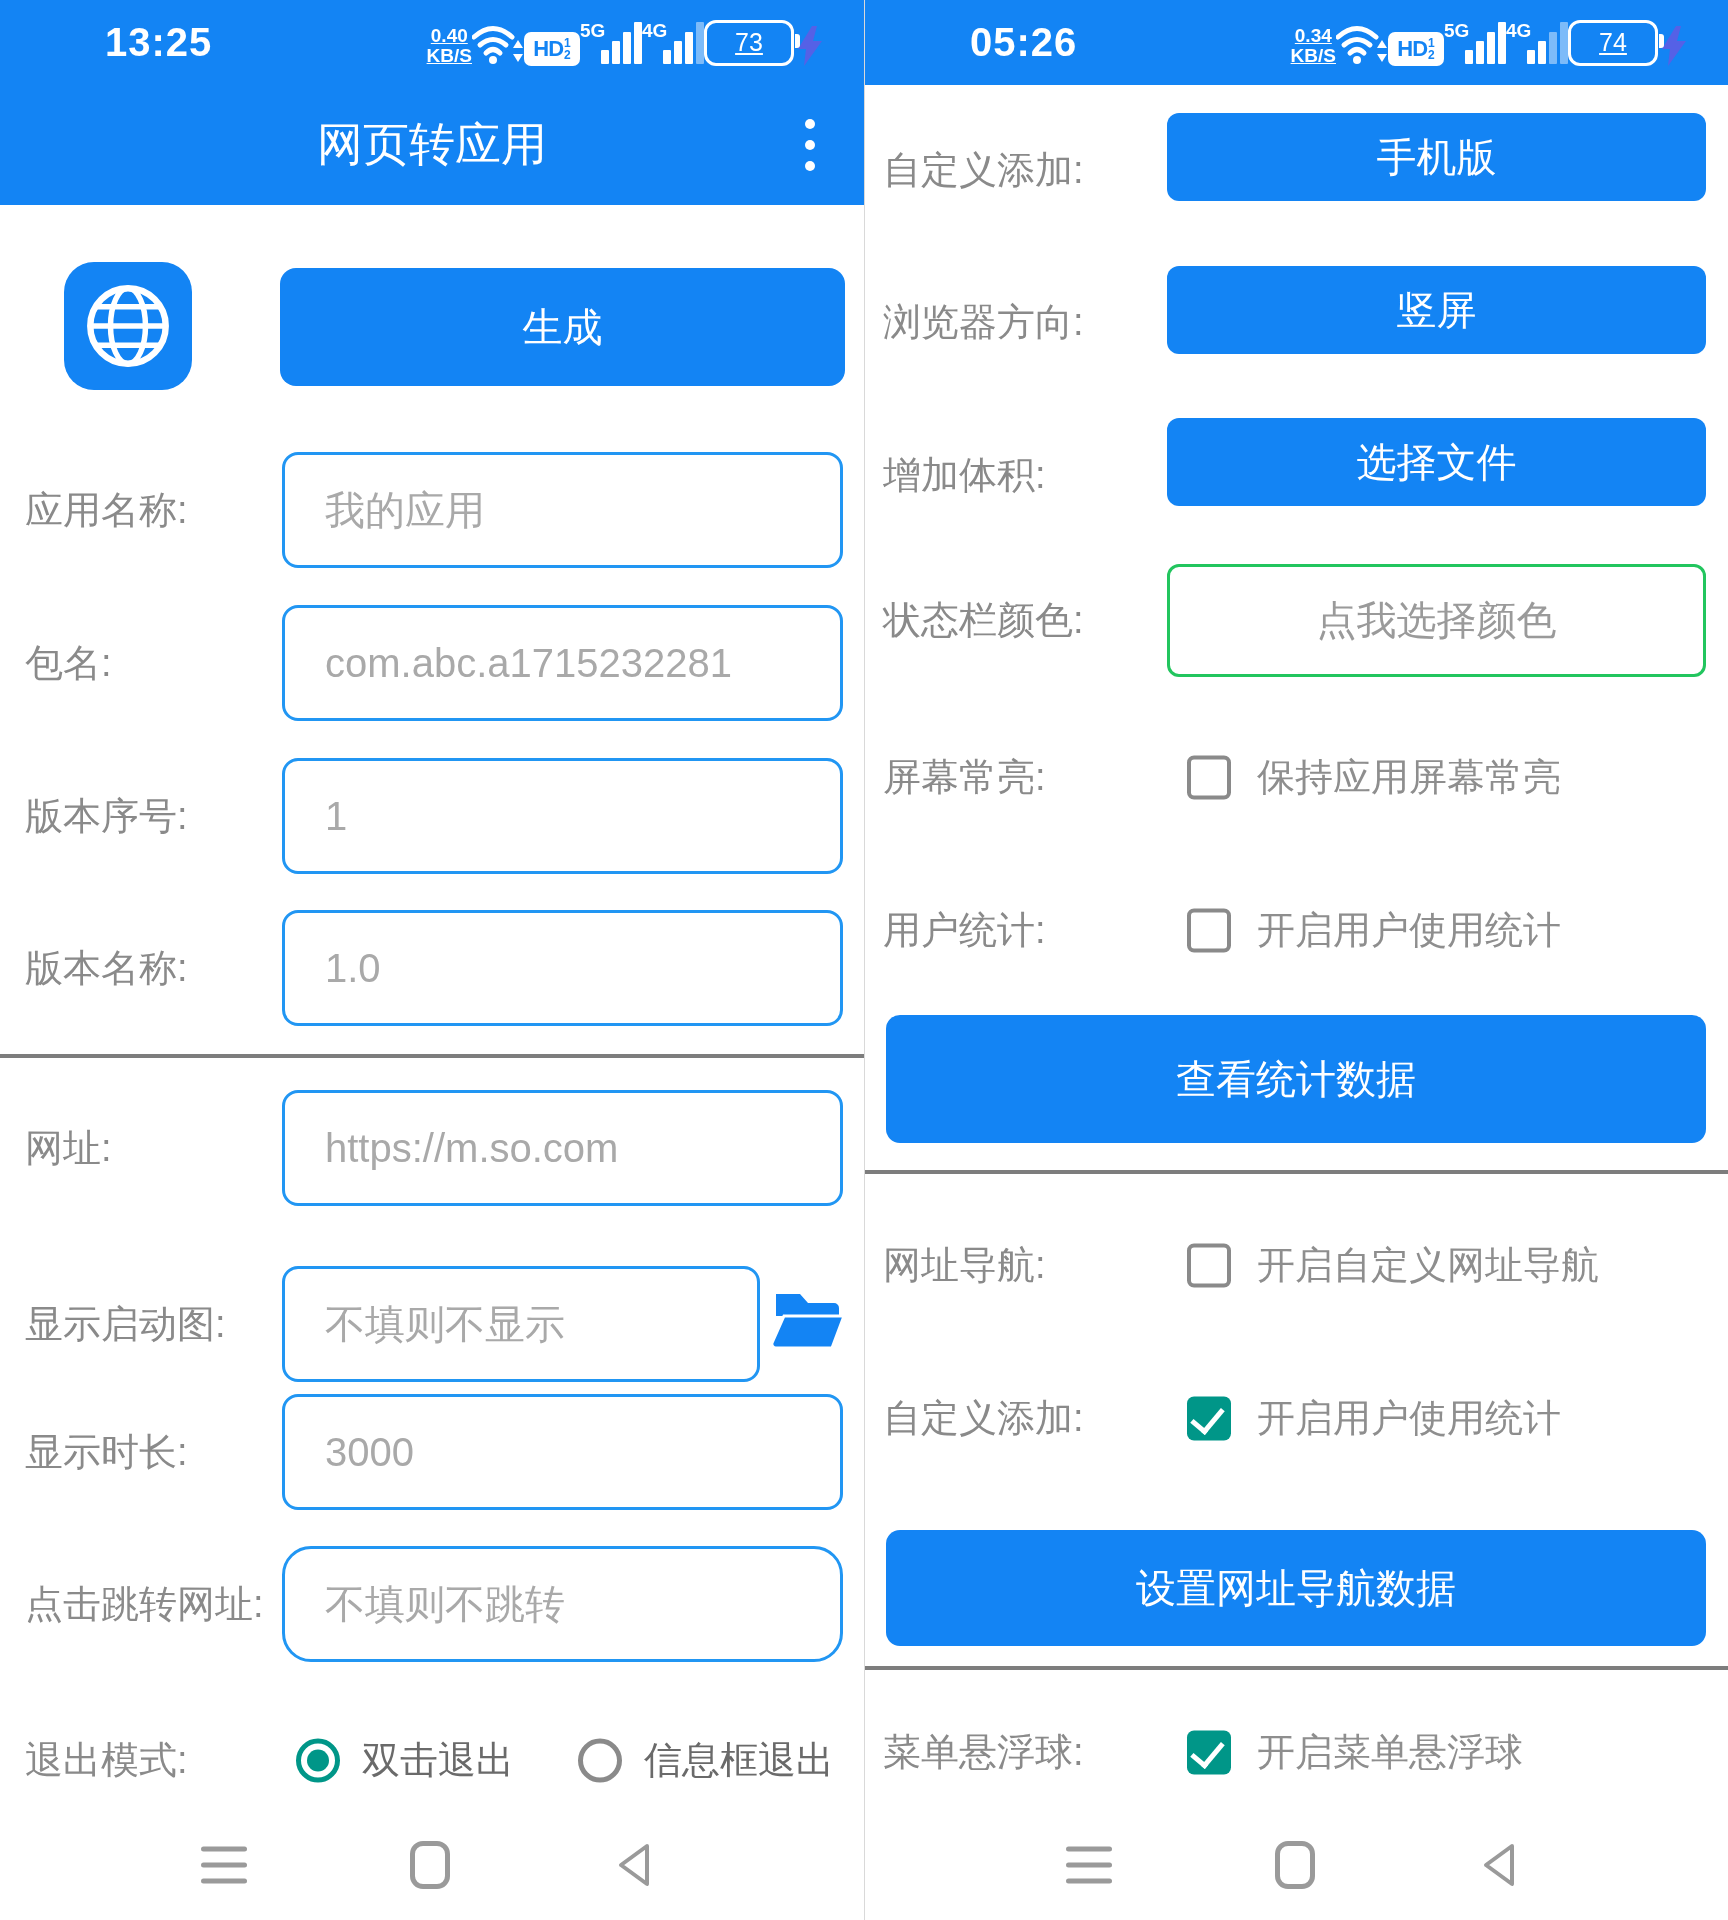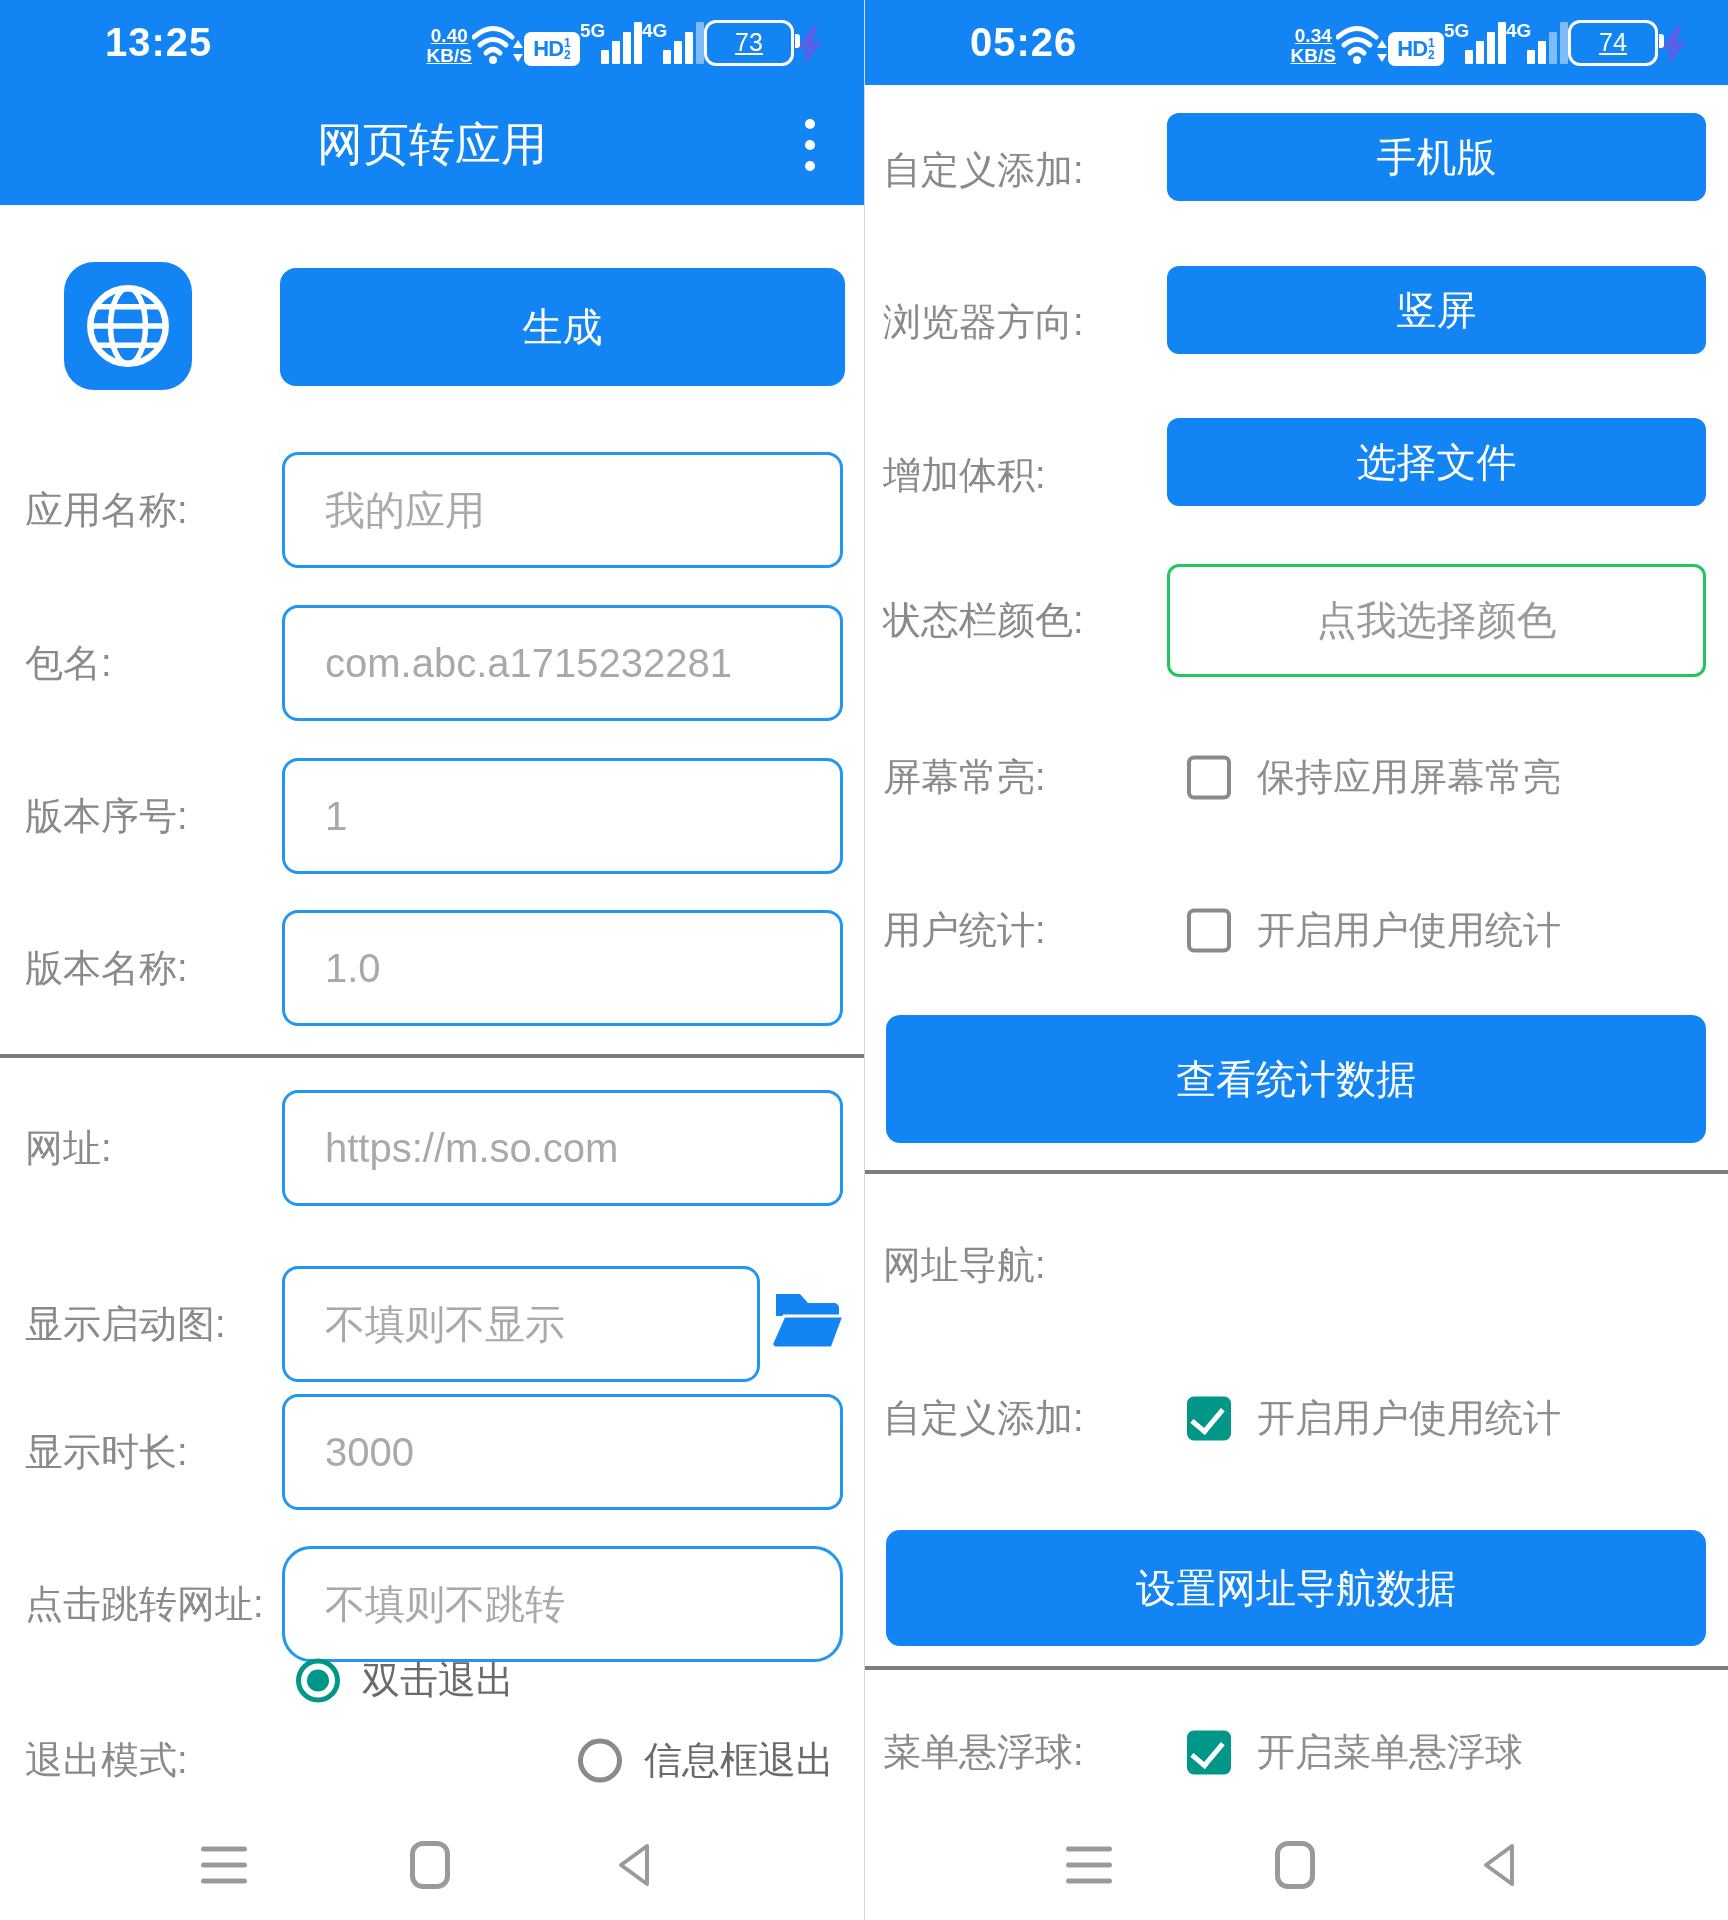--- a/index.html
+++ b/index.html
@@ -187,21 +187,21 @@
       <path d="M12 26 h60 l-12 32 h-56 a4 4 0 0 1 -4 -5 z" fill="#1384F4" stroke="#fff" stroke-width="3"></path>
     </svg>
 
     <span class="flabel" style="top:1452px">显示时长:</span>
     <input class="finput" style="top: 1394px;" placeholder="3000">
 
     <span class="flabel" style="top:1604px">点击跳转网址:</span>
     <input class="finput" style="top: 1546px; border-radius: 29px;" placeholder="不填则不跳转">
 
     <span class="flabel" style="top:1760px">退出模式:</span>
-    <span class="radio-opt" style="left:296px;top:1680px">
+    <span class="radio-opt" style="left:296px;top:1760px">
       <span class="radio sel"></span>
       <span class="ropt-text">双击退出</span>
     </span>
     <span class="radio-opt" style="left:578px;top:1760px">
       <span class="radio unsel"></span>
       <span class="ropt-text">信息框退出</span>
     </span>
 
     <div class="navbar">
       <span class="nav-ic burger" style="left:224px">
@@ -289,20 +289,24 @@
     <span class="chk-row" style="top:930px">
       <span class="checkbox off"></span>
       <span class="chk-text">开启用户使用统计</span>
     </span>
 
     <button class="wide-btn" style="top:1015px;height:128px">查看统计数据</button>
 
     <div class="hdiv" style="top:1170px"></div>
 
     <span class="rlabel" style="top:1265px">网址导航:</span>
+    <span class="chk-row" style="top:1265px">
+      <span class="checkbox off"></span>
+      <span class="chk-text">开启自定义网址导航</span>
+    </span>
 
     <span class="rlabel" style="top:1418px">自定义添加:</span>
     <span class="chk-row" style="top:1418px">
       <span class="checkbox on"></span>
       <span class="chk-text">开启用户使用统计</span>
     </span>
 
     <button class="wide-btn" style="top:1530px;height:116px">设置网址导航数据</button>
 
     <div class="hdiv" style="top:1666px"></div>

